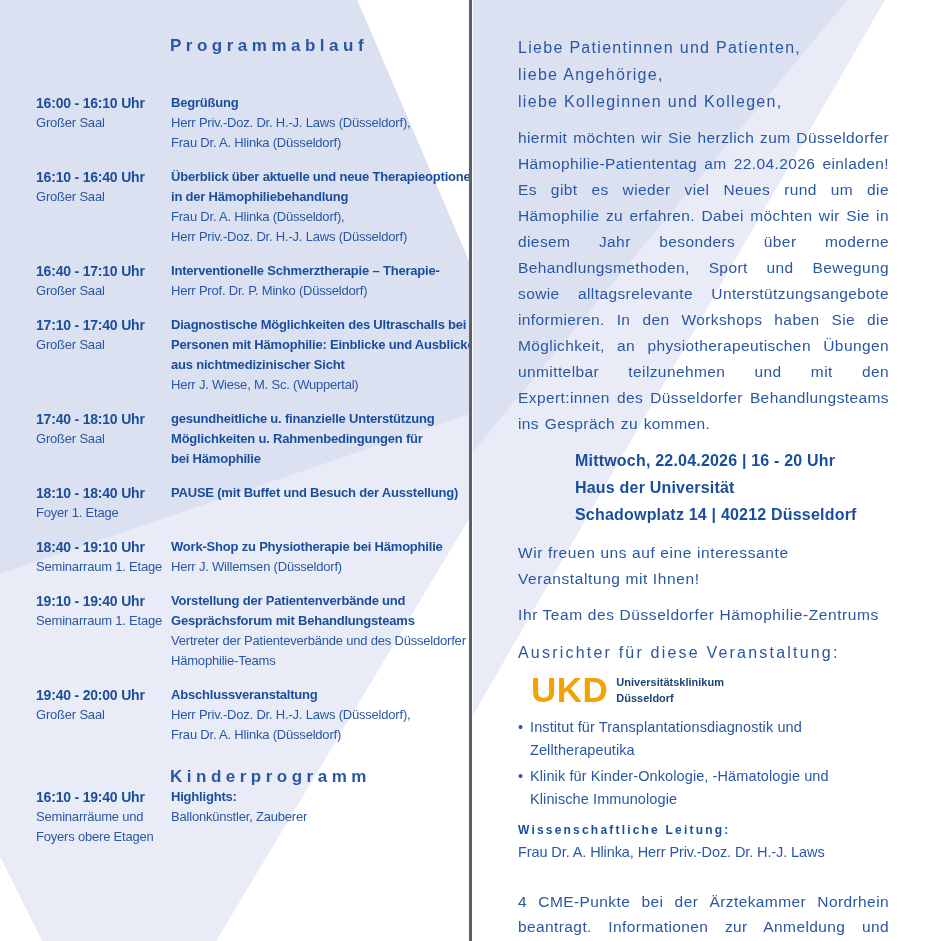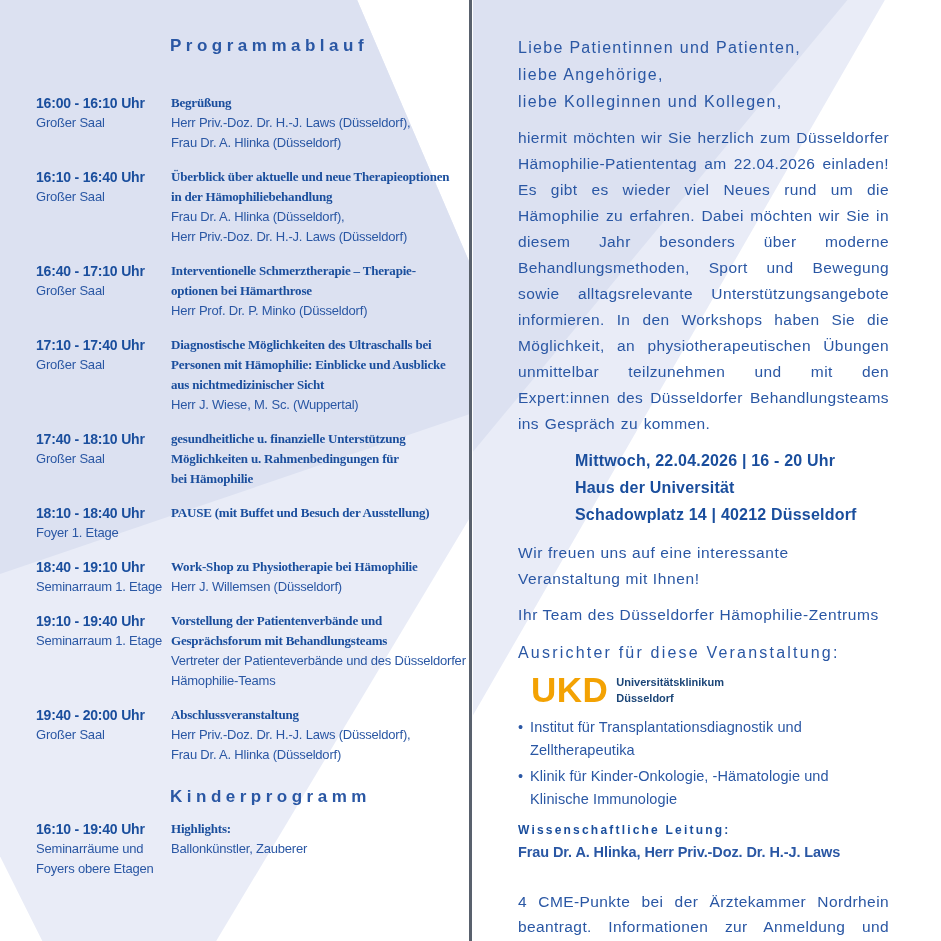--- a/index.html
+++ b/index.html
@@ -34,28 +34,28 @@
     clip-path:polygon(0 0,80% 0,0 48%);}
   #divider{position:absolute;left:469px;top:0;width:3px;height:941px;background:var(--divider);z-index:5;}
   .content{position:relative;z-index:2;}
 
   
   .section-heading{
     font-size:17px;font-weight:700;letter-spacing:4.5px;
     color:var(--text-blue);margin-left:134px;white-space:nowrap;
   }
   #program-heading{margin-bottom:37px;}
-  #kinder-heading{margin-top:22px;margin-bottom:12px;}
+  #kinder-heading{margin-top:22px;}
   .srow{display:flex;margin-bottom:14px;}
   .srow .col-time{flex:0 0 135px;}
   .srow .col-desc{flex:1 1 auto;}
   .sline{font-size:13px;line-height:20px;white-space:nowrap;letter-spacing:-0.2px;}
   .time{font-weight:700;color:var(--accent-blue-bold);font-size:14px;}
   .loc{color:var(--text-blue);}
-  .stitle{font-weight:700;color:var(--accent-blue-bold);font-family:Liberation Serif, serif;}
+  .stitle{font-weight:700;color:var(--accent-blue-bold);}
   .sspeaker{color:var(--text-blue);}
 
   
   .salutation-line{font-size:16px;font-weight:400;letter-spacing:1.3px;line-height:27px;white-space:nowrap;}
   #intro-paragraph{
     margin-top:10px;font-size:15.5px;line-height:26px;letter-spacing:0.4px;
     word-spacing:1px;text-align:justify;
   }
   #event-block{margin-top:10px;margin-left:57px;}
   .event-line{font-weight:700;font-size:16px;line-height:27px;color:var(--accent-blue-bold);white-space:nowrap;letter-spacing:0.2px;}
@@ -64,21 +64,21 @@
   #team-line{margin-top:10px;font-size:15.5px;line-height:26px;letter-spacing:0.6px;white-space:nowrap;}
   #organizer-heading{margin-top:14px;font-size:16px;letter-spacing:2.2px;line-height:21px;white-space:nowrap;}
   #ukd-logo{margin-top:9px;margin-left:13px;display:flex;align-items:flex-start;}
   #ukd-abbr{font-size:35px;font-weight:700;color:var(--ukd-orange);line-height:36px;letter-spacing:0.5px;}
   #ukd-name{margin-left:8px;margin-top:2px;}
   .ukd-name-line{font-size:11px;font-weight:700;color:var(--logo-navy);line-height:16px;white-space:nowrap;}
   #bullet-list{margin-top:8px;}
   .bullet-item{display:flex;font-size:14.5px;line-height:23px;letter-spacing:0.1px;margin-bottom:3px;}
   .bullet-dot{flex:0 0 12px;color:var(--text-blue);}
   #leitung-heading{margin-top:12px;font-size:12px;font-weight:700;letter-spacing:2.2px;color:var(--accent-blue-bold);white-space:nowrap;}
-  #leitung-names{margin-top:4px;font-size:14.5px;line-height:22px;white-space:nowrap;letter-spacing:-0.1px;font-weight:bold;}
+  #leitung-names{margin-top:4px;font-size:14.5px;line-height:22px;white-space:nowrap;letter-spacing:-0.1px;}
   #cme-paragraph{margin-top:26px;font-size:15.5px;line-height:25px;letter-spacing:0.4px;word-spacing:1px;text-align:justify;}
 </style>
 </head>
 <body>
 
 <div class="panel" id="left-panel">
   <div class="bg bg-light-left"></div>
   <div class="bg bg-med-left"></div>
   <div class="content">
     <div class="section-heading" id="program-heading">Programmablauf</div>
@@ -106,21 +106,20 @@
             <div class="sline sspeaker">Herr Priv.-Doz. Dr. H.-J. Laws (Düsseldorf)</div>
           </div>
         </div>
         <div class="srow">
           <div class="col-time">
             <div class="sline time">16:40 - 17:10 Uhr</div>
             <div class="sline loc">Großer Saal</div>
           </div>
           <div class="col-desc">
             <div class="sline stitle">Interventionelle Schmerztherapie – Therapie-</div>
-            <div class="sline stitle">optionen bei Hämarthrose</div>
             <div class="sline sspeaker">Herr Prof. Dr. P. Minko (Düsseldorf)</div>
           </div>
         </div>
         <div class="srow">
           <div class="col-time">
             <div class="sline time">17:10 - 17:40 Uhr</div>
             <div class="sline loc">Großer Saal</div>
           </div>
           <div class="col-desc">
             <div class="sline stitle">Diagnostische Möglichkeiten des Ultraschalls bei</div>

